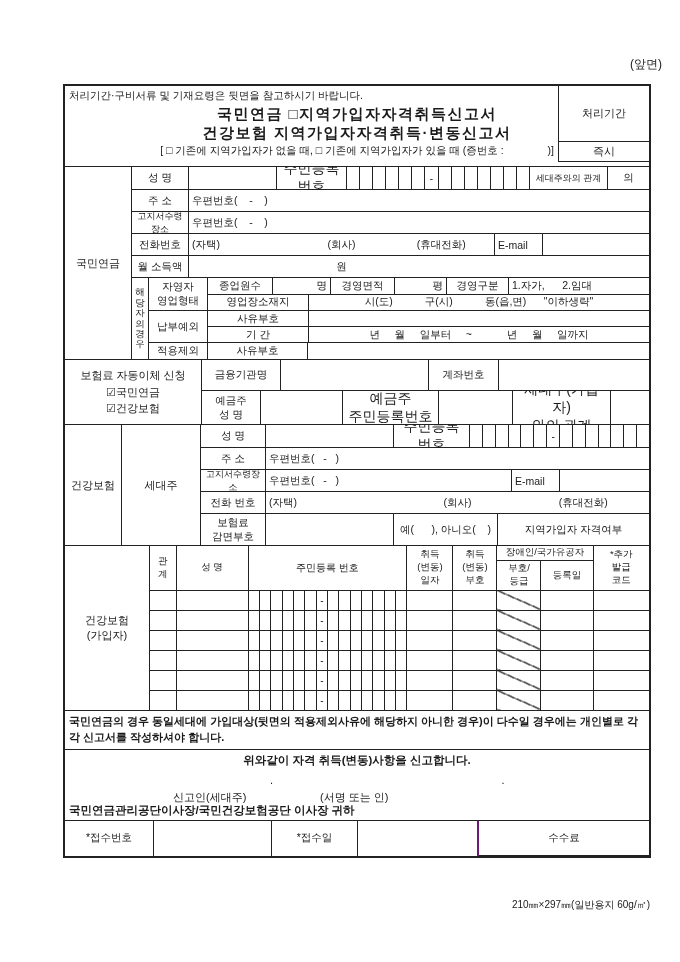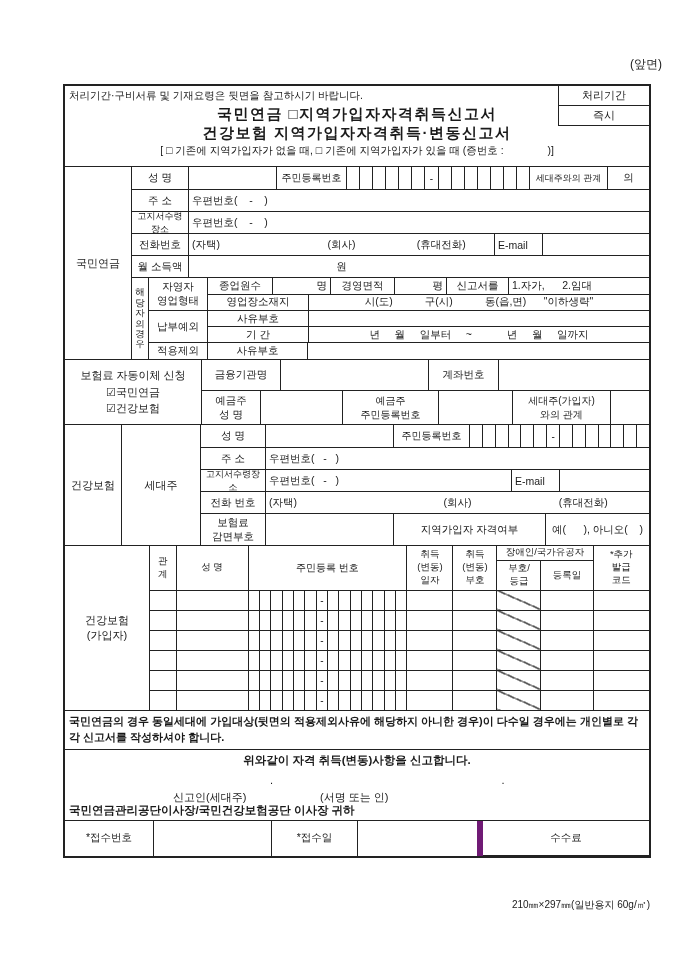--- a/index.html
+++ b/index.html
@@ -6,21 +6,21 @@
   html,body{width:680px;height:962px;background:#fff;color:#1a1a1a;
     font-family:"Liberation Sans","DejaVu Sans",sans-serif;}
   .page{position:relative;width:680px;height:962px;overflow:hidden}
   .front{position:absolute;top:56px;right:18px;font-size:12px}
   .frm{position:absolute;left:63px;top:84px;width:588px;border:2px solid #222;background:#fff}
 
   
   .hdr{position:relative;height:80px}
   .notice{font-size:10.5px;padding:3px 4px 0 4px}
   .ptbox{position:absolute;top:-1px;right:-1px;width:92px;border:1px solid #222;text-align:center;font-size:11px;background:#fff}
-  .ptbox .a{border-bottom:1px solid #222;padding:2px 0}
+  .ptbox .a{border-bottom:1px solid #222;padding:20px 0}
   .ptbox .b{padding:2px 0}
   .t1{text-align:center;font-weight:bold;font-size:15px;letter-spacing:1.5px;margin-top:2px}
   .t2{text-align:center;font-weight:bold;font-size:15px;letter-spacing:1.5px}
   .sub{text-align:center;font-size:10.5px;margin-top:1px;white-space:pre}
 
   
   .sec{display:flex;border-top:1px solid #222}
   .vlab{display:flex;align-items:center;justify-content:center;text-align:center;font-size:11px;flex:none}
   .bR{border-right:1px solid #222}
   .grow{flex:1;min-width:0;display:flex;flex-direction:column}
@@ -57,27 +57,27 @@
   .diag{background:linear-gradient(to right top,transparent calc(50% - 0.6px),#222 calc(50% - 0.6px),#222 calc(50% + 0.6px),transparent calc(50% + 0.6px))}
 
   .note{font-size:11px;font-weight:bold;padding:3px 4px;line-height:1.45}
   .decl{position:relative;height:70px;font-size:11px}
   .stmt{text-align:center;font-weight:bold;padding-top:3px;font-size:11.5px}
   .dots{position:absolute;left:205px;top:24px;letter-spacing:18px;font-size:11px}
   .reporter{position:absolute;left:108px;top:40px}
   .signer{position:absolute;left:255px;top:40px}
   .recipient{position:absolute;left:4px;bottom:2px;font-weight:bold;font-size:11.5px}
 
-  .feecol{display:flex;flex-direction:column;border-left:6px solid #701a75;flex:1}
+  .feecol{display:flex;flex-direction:column;border-left:2px solid #701a75;flex:1}
   .feecol>div{flex:1;display:flex;align-items:center;justify-content:center;font-size:10.5px}
   .feecol>div:first-child{border-bottom:1px solid #222}
 
   .paper-footer{position:absolute;right:30px;top:898px;font-size:10px;white-space:pre}
   .vsmall{font-size:9px}
-  .small{font-size:10px}
+  .small{font-size:14px}
 </style>
 </head>
 <body>
 
 <div class="page">
   <div class="front" data-bind="page.front_label">(앞면)</div>
 
   <div class="frm">
 
     <div class="hdr">
@@ -155,21 +155,21 @@
           <div class="col fl1">
             <div class="colrow" style="padding:0;flex:none;height:32px;display:flex;align-items:stretch">
               <div class="c lab" style="width:58px" data-bind="pension.self_emp_label">자영자
 영업형태</div>
               <div class="col fl1">
                 <div class="colrow" style="padding:0;align-items:stretch">
                   <div class="c lab" style="width:64px" data-bind="pension.emp_count_label">종업원수</div>
                   <div class="c" style="width:58px;justify-content:flex-end" data-bind="pension.emp_count_unit">명</div>
                   <div class="c lab" style="width:64px" data-bind="pension.mgmt_area_label">경영면적</div>
                   <div class="c" style="width:52px;justify-content:flex-end" data-bind="pension.mgmt_area_unit">평</div>
-                  <div class="c lab" style="width:62px" data-bind="pension.mgmt_type_label">신고서를</div>
+                  <div class="c lab" style="width:62px" data-bind="pension.mgmt_type_label">경영구분</div>
                   <div class="c fl1 keepsp" data-bind="pension.mgmt_type_options">1.자가,      2.임대</div>
                 </div>
                 <div class="colrow" style="padding:0;align-items:stretch">
                   <div class="c lab" style="width:100px" data-bind="pension.biz_location_label">영업장소재지</div>
                   <div class="c fl1 lab keepsp" data-bind="pension.biz_location_fields">시(도)           구(시)           동(읍,면)      "이하생략"</div>
                 </div>
               </div>
             </div>
             <div class="colrow" style="padding:0;flex:none;height:32px;display:flex;align-items:stretch">
               <div class="c lab" style="width:58px" data-bind="pension.pay_exception_label">납부예외</div>
@@ -265,22 +265,22 @@
               <span data-bind="health.phone_home">(자택)</span>
               <span data-bind="health.phone_office">(회사)</span>
               <span data-bind="health.phone_mobile">(휴대전화)</span>
             </div>
           </div>
         </div>
         <div class="r" style="height:32px">
           <div class="c lab" style="width:64px" data-bind="health.reduction_label">보험료
 감면부호</div>
           <div class="c" style="width:128px"></div>
+          <div class="c lab fl1 keepsp" data-bind="health.regional_answer">예(      ), 아니오(    )</div>
           <div class="c lab" style="width:152px" data-bind="health.regional_label">지역가입자 자격여부</div>
-          <div class="c lab fl1 keepsp" data-bind="health.regional_answer">예(      ), 아니오(    )</div>
         </div>
       </div>
     </div>
 
     <div class="sec">
       <div class="vlab bR" style="width:85px;justify-content:center" data-bind="members.section_label">건강보험
 (가입자)</div>
       <div class="grow">
         <table class="mt">
           <colgroup>

